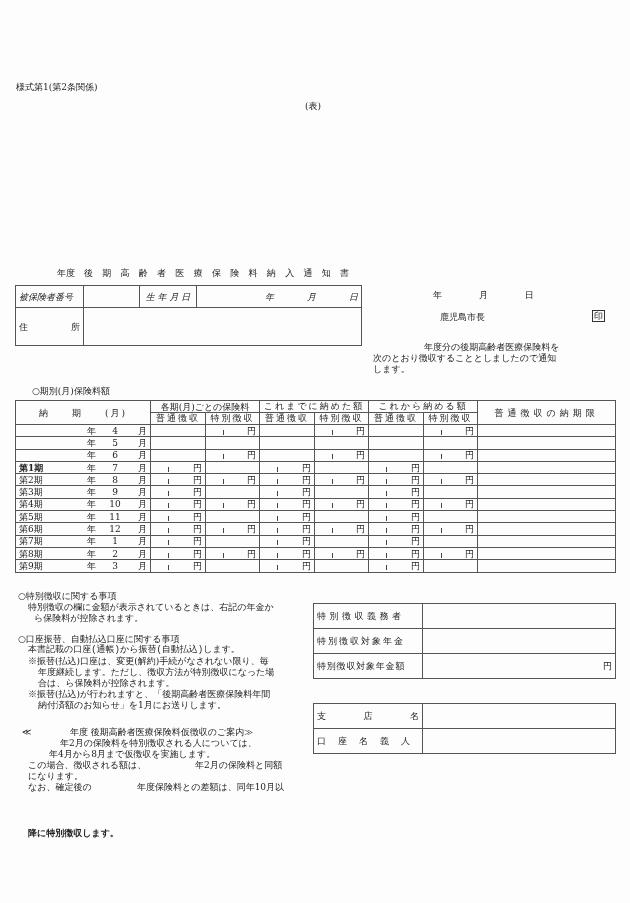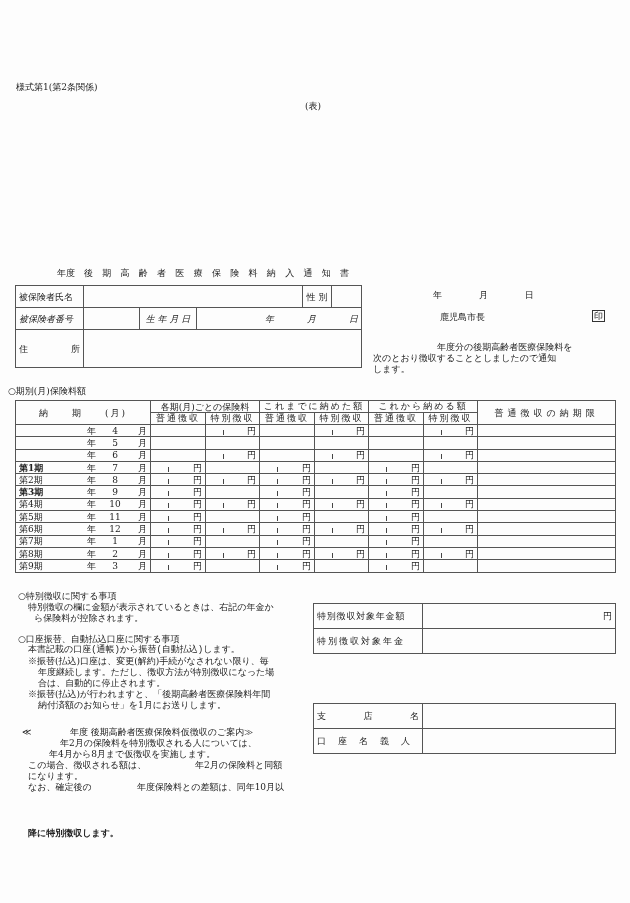--- a/index.html
+++ b/index.html
@@ -32,26 +32,20 @@
 <table style="left:15px;top:285px;width:346px;">
   <colgroup>
       <col style="width:68px">
       <col style="width:56px">
       <col style="width:57px">
       <col style="width:106px">
       <col style="width:29px">
       <col style="width:30px">
     </colgroup>
   <tbody>
-      <tr style="height:22px;">
-    <td>被保険者氏名</td>
-    <td colspan="3"></td>
-    <td class="center">性 別</td>
-    <td></td>
-  </tr>
   <tr style="height:22px;font-style:italic;">
     <td>被保険者番号</td>
     <td></td>
     <td class="center">生 年 月 日</td>
     <td colspan="3">
       <div style="display:flex;justify-content:flex-end;gap:0;">
         <span style="width:56px;text-align:right;">年</span>
         <span style="width:42px;text-align:right;">月</span>
         <span style="width:42px;text-align:right;">日</span>
       </div>
@@ -69,25 +63,25 @@
 </tbody>
   </table>
 
 <div class="abs" style="left:433px;top:289px;">
   <span>年</span>
   <span style="margin-left:34px;">月</span>
   <span style="margin-left:34px;">日</span>
 </div>
 <div class="abs" style="left:440px;top:311px;">鹿児島市長</div>
 <div class="abs stamp" style="left:592px;top:310px;">印</div>
-<div class="para" style="left:437px;top:342px;">年度分の後期高齢者医療保険料を</div>
+<div class="para" style="left:424px;top:342px;">年度分の後期高齢者医療保険料を</div>
 <div class="para" style="left:373px;top:353px;">次のとおり徴収することとしましたので通知</div>
 <div class="para" style="left:373px;top:364px;">します。</div>
 
-<div class="abs" style="left:8px;top:385px;">○期別(月)保険料額</div>
+<div class="abs" style="left:32px;top:385px;">○期別(月)保険料額</div>
 
 <table id="ptable" style="left:15px;top:400px;width:600px;">
   <colgroup>
     <col style="width:45px">
       <col style="width:90px">
     <col style="width:55px">
       <col style="width:54px">
     <col style="width:55px">
       <col style="width:54px">
     <col style="width:55px">
@@ -266,21 +260,21 @@
         </td>
         <td>
           <div class="yen">
             <span class="tick"></span>
             <span>円</span>
           </div>
         </td>
         <td></td>
       </tr>
       <tr style="height: 12.3px;">
-        <td style="border-right: none; font-weight: bold;">第3期</td>
+        <td style="border-right: none;">第3期</td>
         <td style="border-left: none;">
           <div style="display:flex;justify-content:flex-end;">
             <span style="width:16px;">年</span>
             <span style="width:24px;text-align:center;">9</span>
             <span style="width:20px;text-align:right;">月</span>
           </div>
         </td>
         <td>
           <div class="yen">
             <span class="tick"></span>
@@ -545,48 +539,52 @@
 </table>
 
 <div class="para" style="left:18px;top:591px;">○特別徴収に関する事項</div>
 <div class="para" style="left:28px;top:602px;">特別徴収の欄に金額が表示されているときは、右記の年金か</div>
 <div class="para" style="left:34px;top:613px;">ら保険料が控除されます。</div>
 
 <div class="para" style="left:18px;top:634px;">○口座振替、自動払込口座に関する事項</div>
 <div class="para" style="left:28px;top:645px;font-family:Liberation Mono, monospace;">本書記載の口座(通帳)から振替(自動払込)します。</div>
 <div class="para" style="left:28px;top:656px;">※振替(払込)口座は、変更(解約)手続がなされない限り、毎</div>
 <div class="para" style="left:38px;top:667px;">年度継続します。ただし、徴収方法が特別徴収になった場</div>
-<div class="para" style="left:38px;top:678px;">合は、自動的に停止されます。</div>
+<div class="para" style="left:38px;top:678px;">合は、ら保険料が控除されます。</div>
 <div class="para" style="left:28px;top:689px;">※振替(払込)が行われますと、「後期高齢者医療保険料年間</div>
 <div class="para" style="left:38px;top:700px;">納付済額のお知らせ」を1月にお送りします。</div>
 
 <div class="para" style="left:22px;top:727px;">≪</div>
 <div class="para" style="left:70px;top:727px;">年度 後期高齢者医療保険料仮徴収のご案内≫</div>
 <div class="para" style="left:60px;top:738px;">年2月の保険料を特別徴収される人については、</div>
 <div class="para" style="left:49px;top:749px;">年4月から8月まで仮徴収を実施します。</div>
 <div class="para" style="left:28px;top:760px;">この場合、徴収される額は、</div>
 <div class="para" style="left:195px;top:760px;">年2月の保険料と同額</div>
 <div class="para" style="left:28px;top:771px;">になります。</div>
 <div class="para" style="left:28px;top:782px;">なお、確定後の</div>
 <div class="para" style="left:137px;top:782px;">年度保険料との差額は、同年10月以</div>
 <div class="para" style="left:28px;top:828px;font-weight:bold;">降に特別徴収します。</div>
 
 <table style="left:313px;top:603px;width:302px;">
   <colgroup>
       <col style="width:109px">
       <col style="width:193px">
     </colgroup>
   <tbody>
+      <tr style="height:25px;">
+    <td style="letter-spacing:3.5px;">特別徴収義務者</td>
+    <td></td>
+  </tr>
+  <tr style="height:25px;">
+    <td style="letter-spacing:2px;">特別徴収対象年金</td>
+    <td></td>
+  </tr>
   <tr style="height:25px;">
     <td style="letter-spacing:0.8px;">特別徴収対象年金額</td>
     <td class="right"><span>円</span></td>
-  </tr>
-  <tr style="height:25px;">
-    <td style="letter-spacing:2px;">特別徴収対象年金</td>
-    <td></td>
   </tr>
 </tbody>
   </table>
 
 <table style="left:313px;top:703px;width:302px;">
   <colgroup>
       <col style="width:109px">
       <col style="width:83px">
       <col style="width:58px">
       <col style="width:52px">

